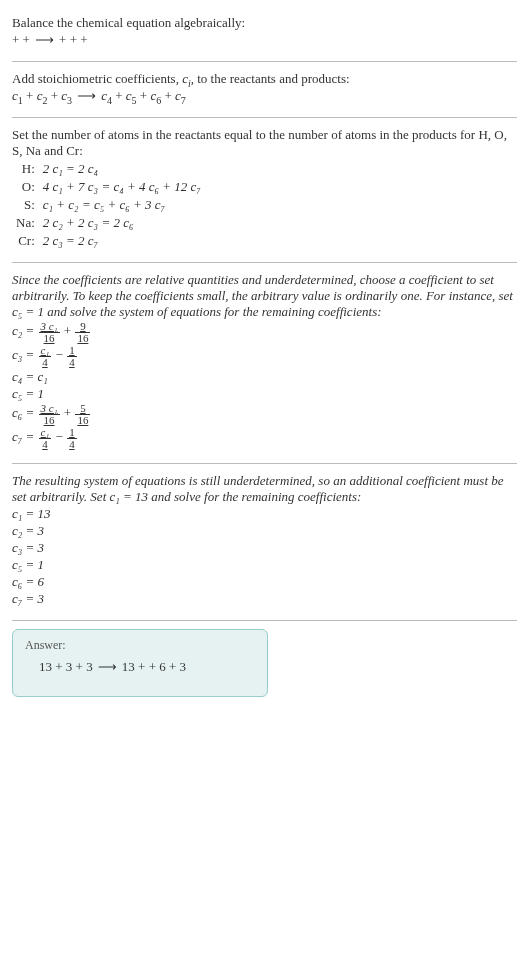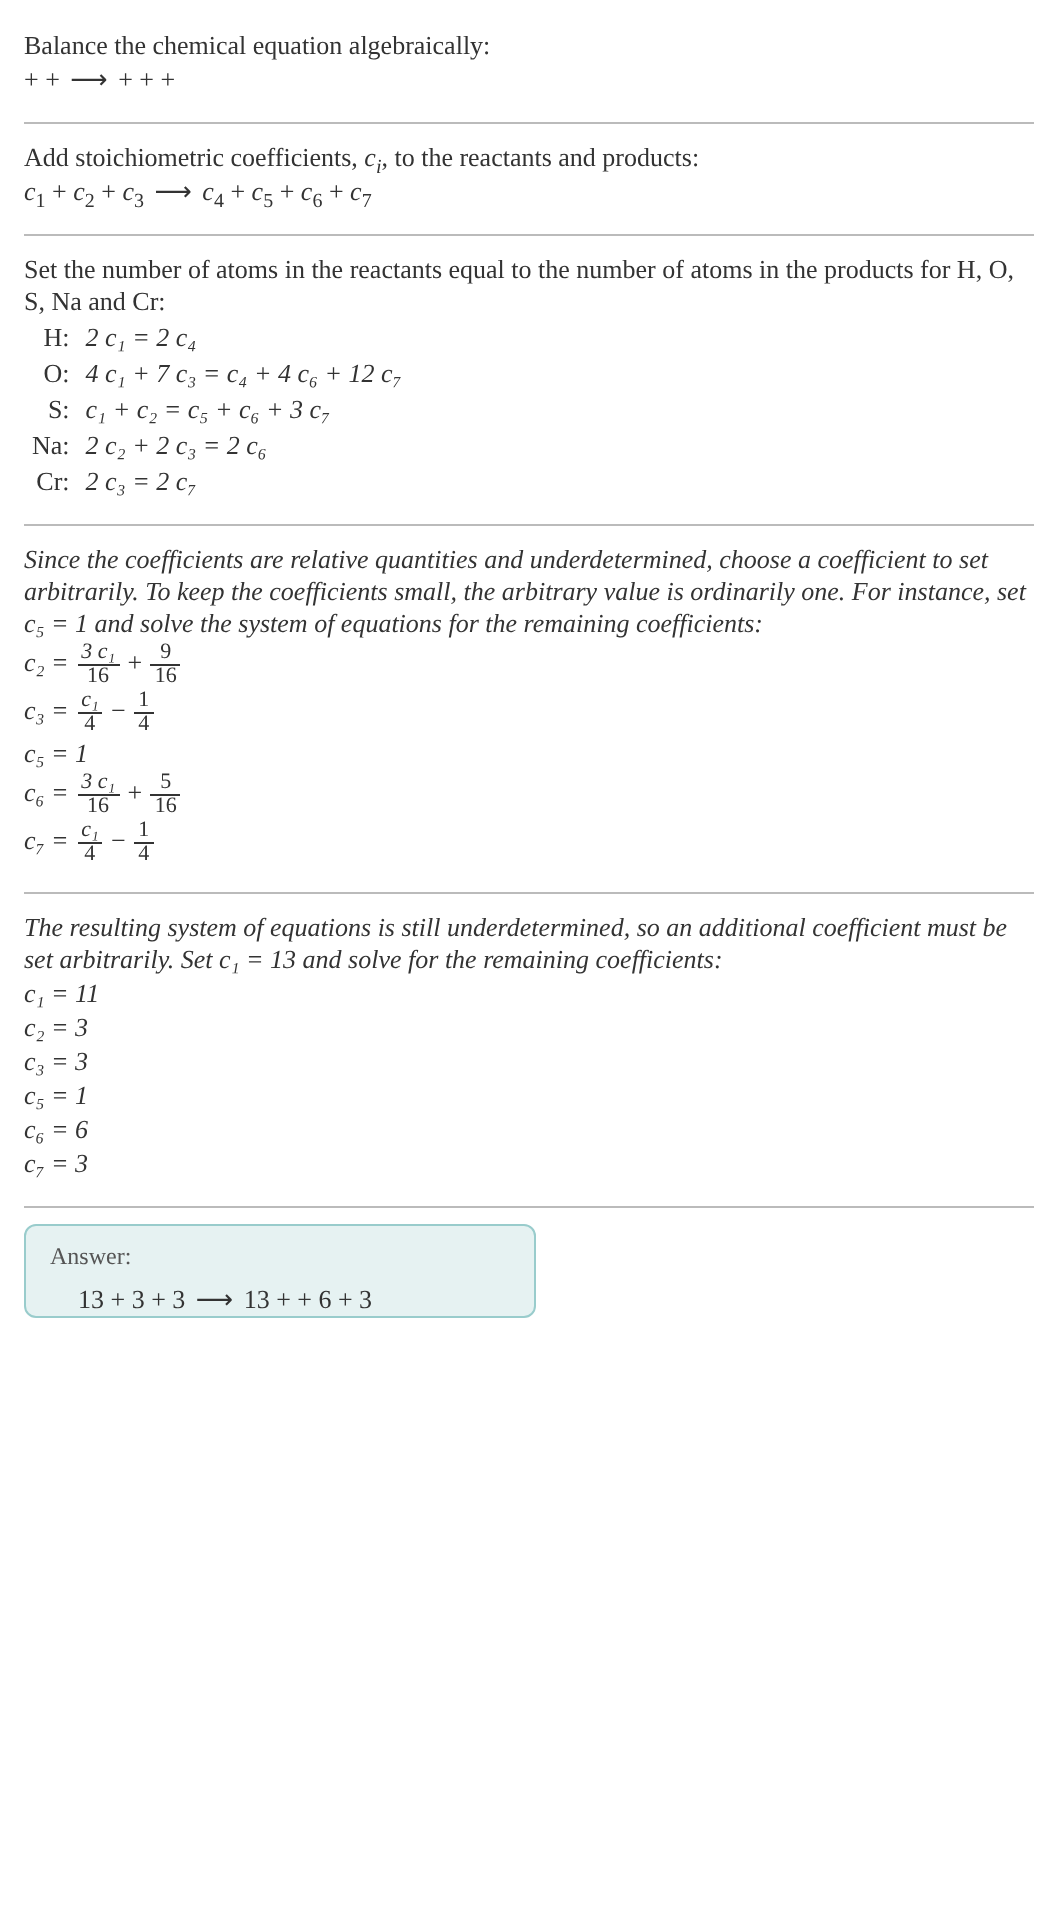--- a/index.html
+++ b/index.html
@@ -26,38 +26,39 @@
   .eq-table { border-collapse: collapse; }
   .eq-table td { padding: 1px 4px; vertical-align: baseline; white-space: nowrap; }
   .eq-table td:first-child { text-align: right; }
   .frac {
     display: inline-block;
     vertical-align: middle;
     text-align: center;
     font-size: 11px;
     line-height: 1;
     margin: 0 1px;
+    text-decoration: underline;
   }
   .frac .num {
     display: block;
     border-bottom: 1px solid #333;
     padding: 0 2px;
   }
   .frac .den {
     display: block;
     padding: 0 2px;
   }
   sub { font-size: 10px; line-height: 0; }
   i { font-style: italic; }
   .arrow { padding: 0 2px; }
   .answer-box {
     border: 1px solid #9cc;
     background: #e6f2f2;
     border-radius: 6px;
-    padding: 8px 12px 0 12px;
+    padding: 8px 12px 21px 12px;
     display: inline-block;
     min-width: 230px;
   }
   .answer-label {
     color: #555;
     font-size: 12px;
     margin-bottom: 6px;
   }
   .answer-eq { padding-left: 14px; }
 </style>
@@ -149,20 +150,21 @@
         <span class="num"><i>c₁</i></span>
         <span class="den">4</span>
       </span>
       <span> − </span>
       <span class="frac">
         <span class="num">1</span>
         <span class="den">4</span>
       </span>
     </div>
 
+    <div class="line"><i>c₄ = c₁</i></div>
     <div class="line"><i>c₅ = 1</i></div>
 
     <div class="line">
       <i>c₆ = </i>
       <span class="frac">
         <span class="num"><i>3 c₁</i></span>
         <span class="den">16</span>
       </span>
       <span> + </span>
       <span class="frac">
@@ -181,21 +183,21 @@
       <span class="frac">
         <span class="num">1</span>
         <span class="den">4</span>
       </span>
     </div>
   </div>
   <hr class="sep">
 
   <div class="sect">
     <div class="line"><i>The resulting system of equations is still underdetermined, so an additional coefficient must be set arbitrarily. Set c₁ = 13 and solve for the remaining coefficients:</i></div>
-    <div class="line"><i>c₁ = 11</i></div>
+    <div class="line"><i>c₁ = 13</i></div>
     <div class="line"><i>c₂ = 3</i></div>
     <div class="line"><i>c₃ = 3</i></div>
     <div class="line"><i>c₅ = 1</i></div>
     <div class="line"><i>c₆ = 6</i></div>
     <div class="line"><i>c₇ = 3</i></div>
   </div>
   <hr class="sep">
 
   <div class="sect">
     <div class="answer-box">

